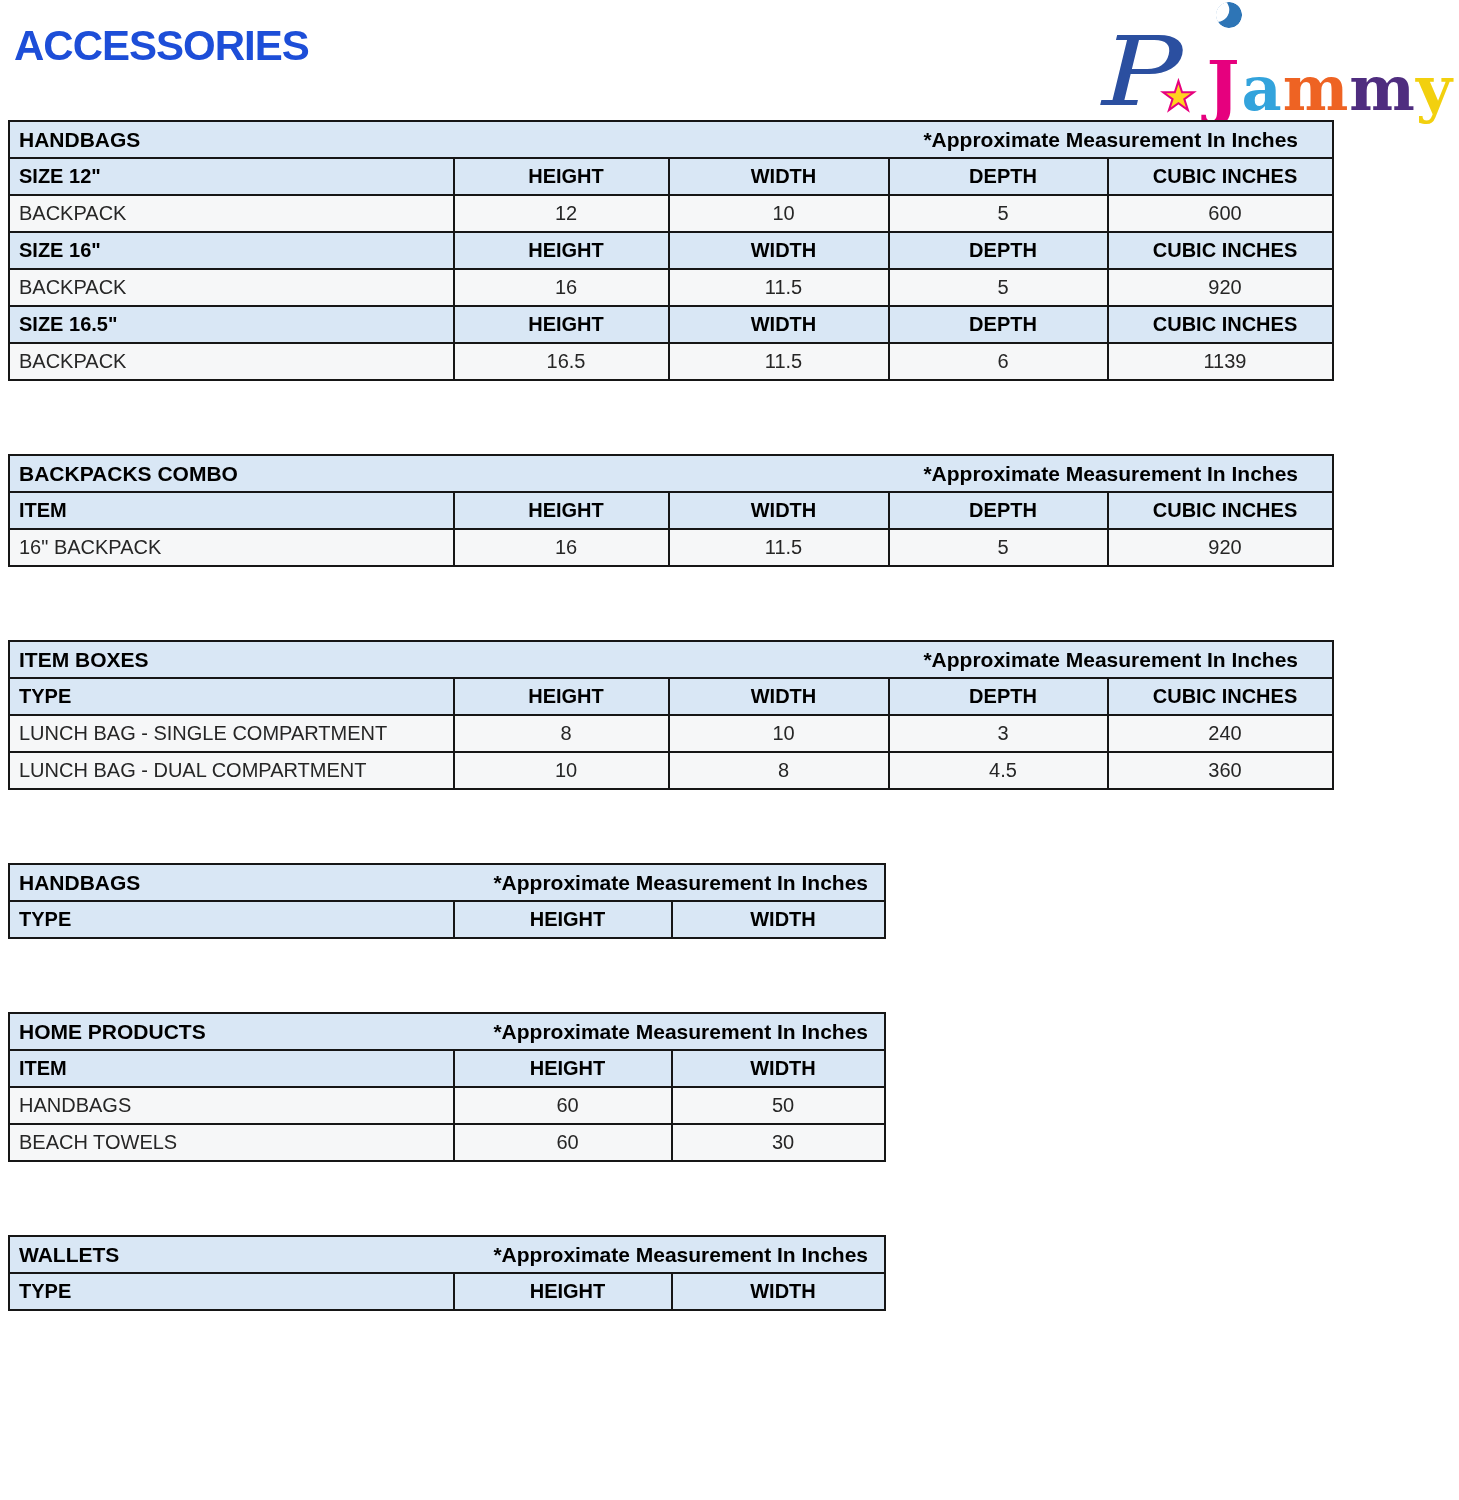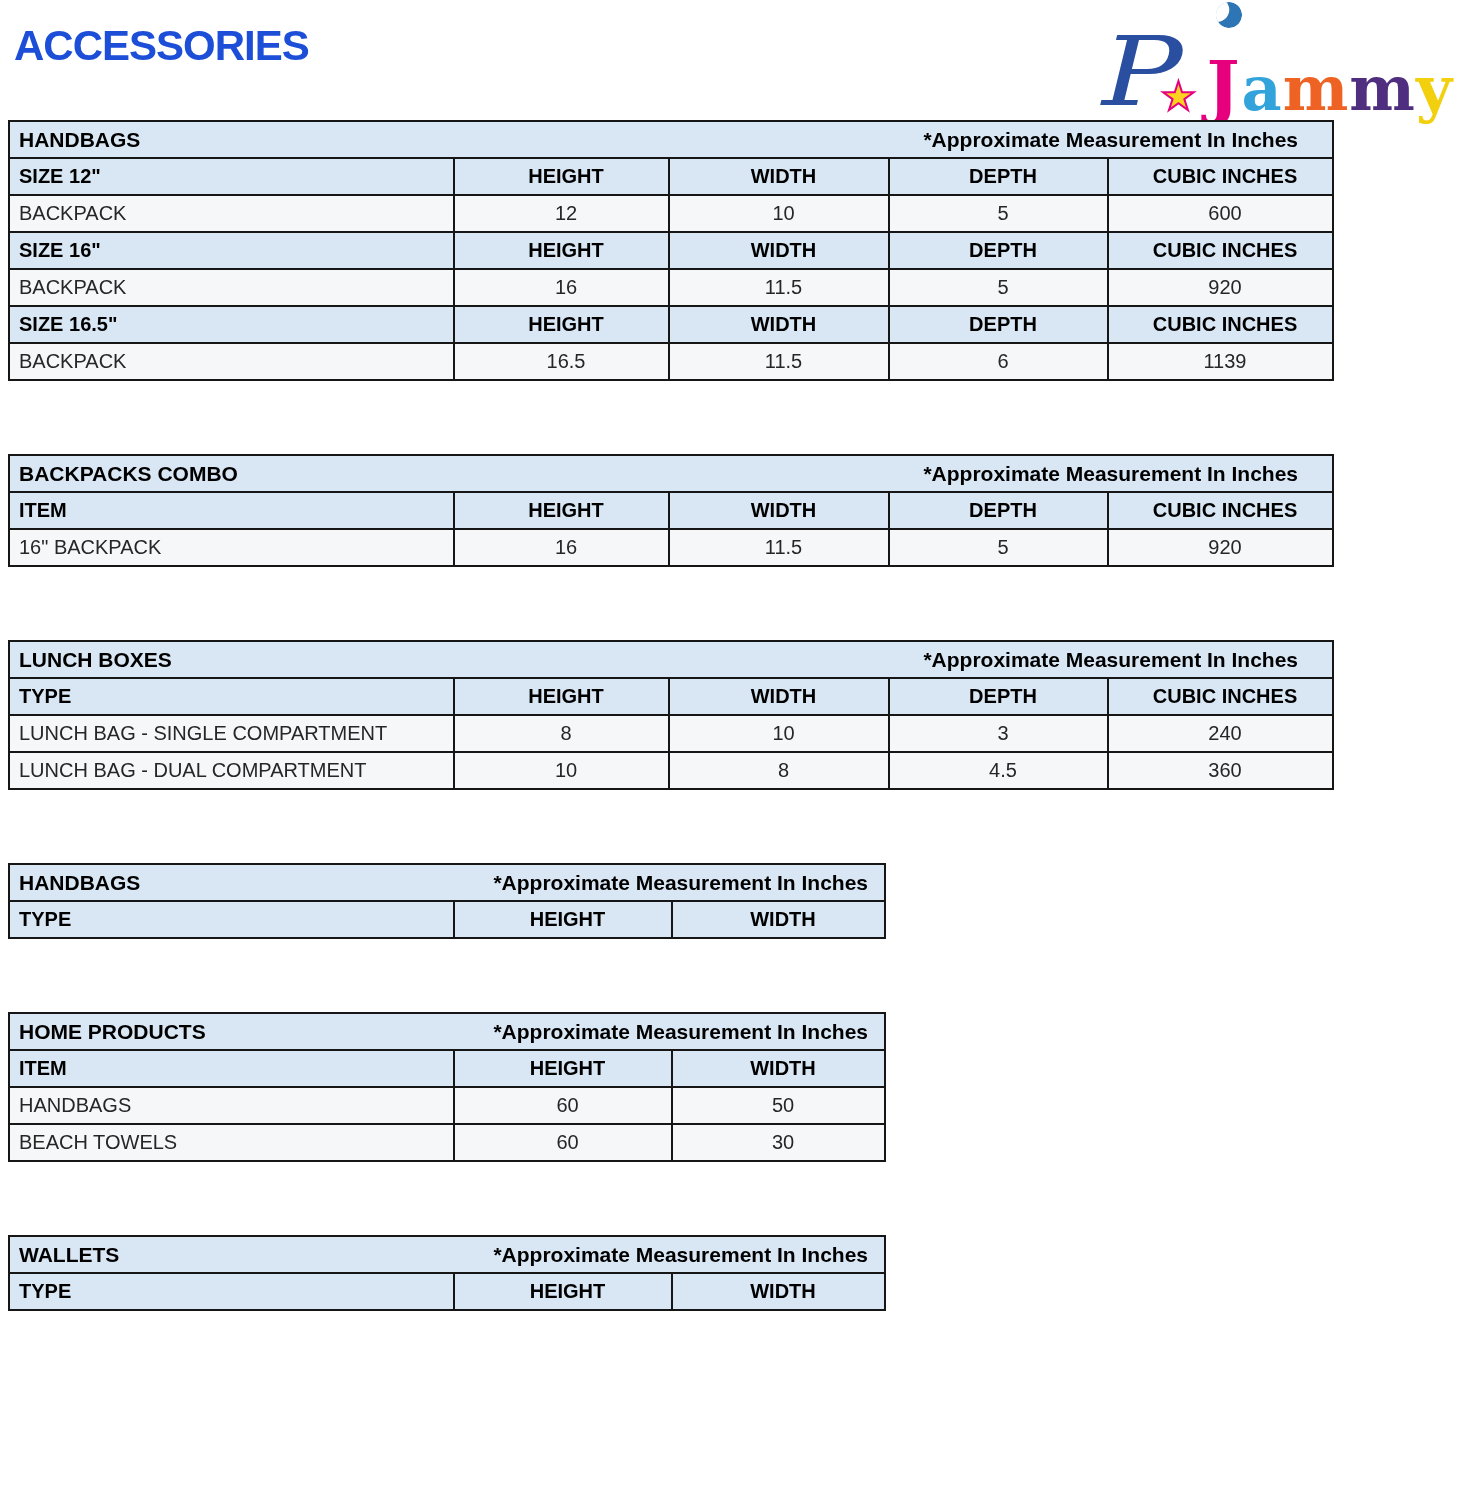--- a/index.html
+++ b/index.html
@@ -240,21 +240,21 @@
             <col style="width: 445px;">
             <col style="width: 215px;">
             <col style="width: 220px;">
             <col style="width: 219px;">
             <col style="width: 225px;">
           </colgroup>
           <tbody>
             <tr class="title-row">
               <td colspan="5">
                 <div class="trow">
-                  <span class="tname">LUNCH BOXES</span>
+                  <span class="tname">ITEM BOXES</span>
                   <span class="tnote">*Approximate Measurement In Inches</span>
                 </div>
               </td>
             </tr>
             <tr class="head-row">
               <td>TYPE</td>
               <td class="c">HEIGHT</td>
               <td class="c">WIDTH</td>
               <td class="c">DEPTH</td>
               <td class="c">CUBIC INCHES</td>

